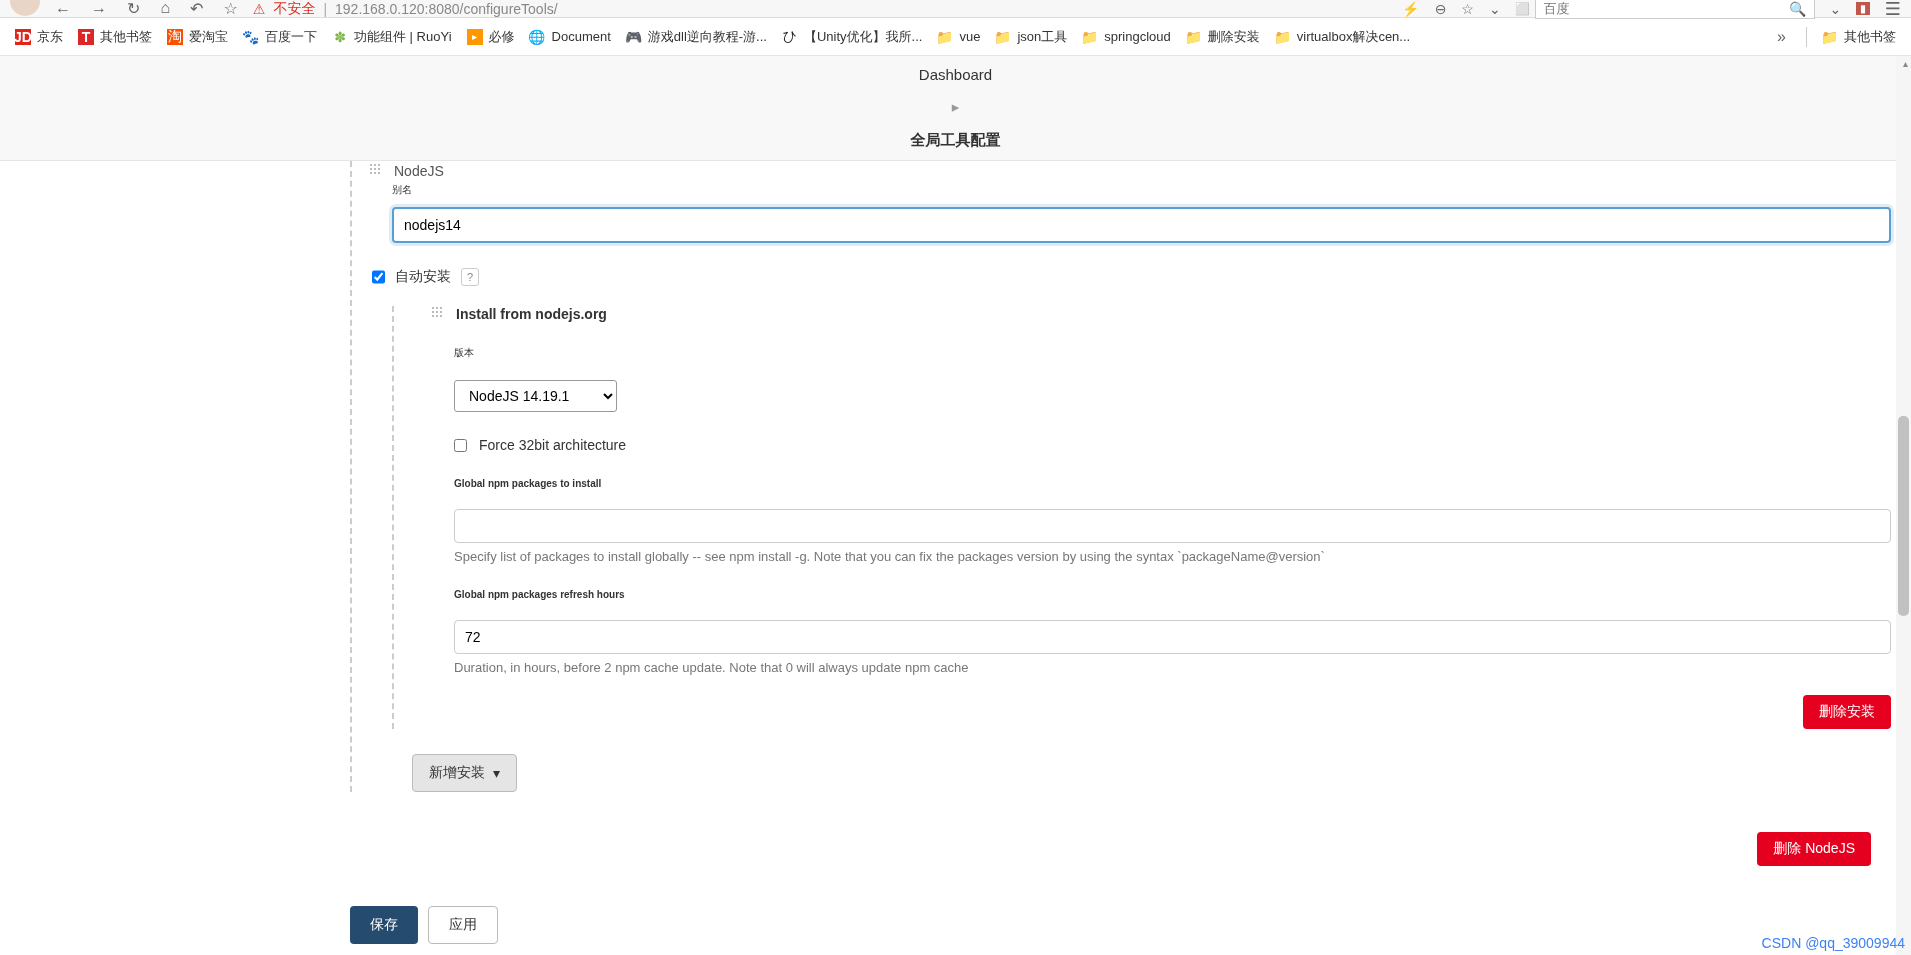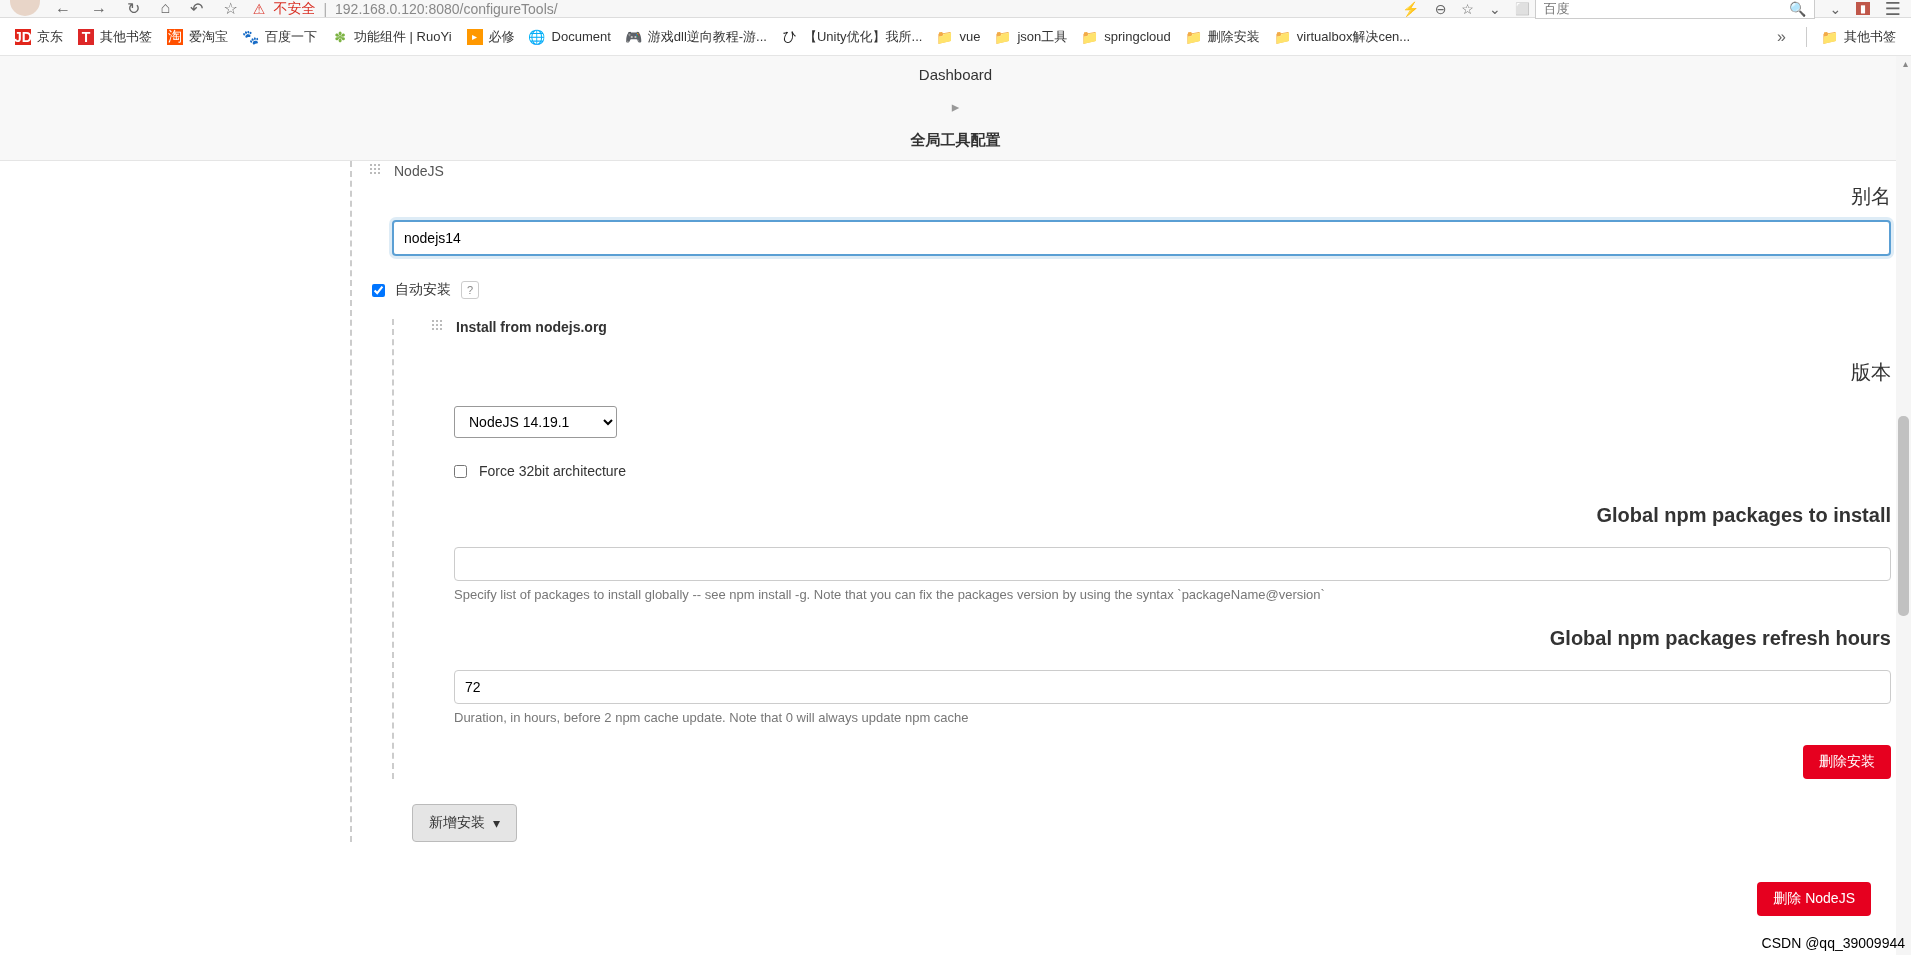--- a/index.html
+++ b/index.html
@@ -196,46 +196,44 @@
     .drag-handle span {
       background: #bbb;
       width: 2px;
       height: 2px;
     }
     .tool-label {
       font-size: 14px;
       color: #555;
     }
     .field-label {
-      font-size: 20px;
+      font-size: 10px;
       color: #333;
       margin-top: 4px;
       margin-bottom: 10px;
-      text-align: right;
     }
     .field-label-bold {
       font-weight: bold;
     }
     
     .text-input {
       width: 100%;
       padding: 8px 10px;
       border: 1px solid #ccc;
       border-radius: 4px;
       font-size: 14px;
     }
     .text-input-focus {
       border: 2px solid #5a9fd4;
       outline: none;
       box-shadow: 0 0 0 3px rgba(90,159,212,0.2);
     }
     
     .checkbox-row {
       display: flex;
-      align-items: center;
       gap: 10px;
       margin-top: 25px;
       margin-left: -20px;
     }
     .help-icon {
       display: inline-flex;
       align-items: center;
       justify-content: center;
       width: 18px;
       height: 18px;
@@ -341,21 +339,21 @@
       display: flex;
       justify-content: flex-end;
       margin-top: 40px;
       margin-right: 20px;
     }
     
     .watermark {
       position: fixed;
       right: 6px;
       bottom: 4px;
-      color: #000000;
+      color: #3b82f6;
       font-size: 14px;
       pointer-events: none;
     }
     
     .scrollbar {
       position: fixed;
       right: 0;
       top: 56px;
       bottom: 0;
       width: 15px;

